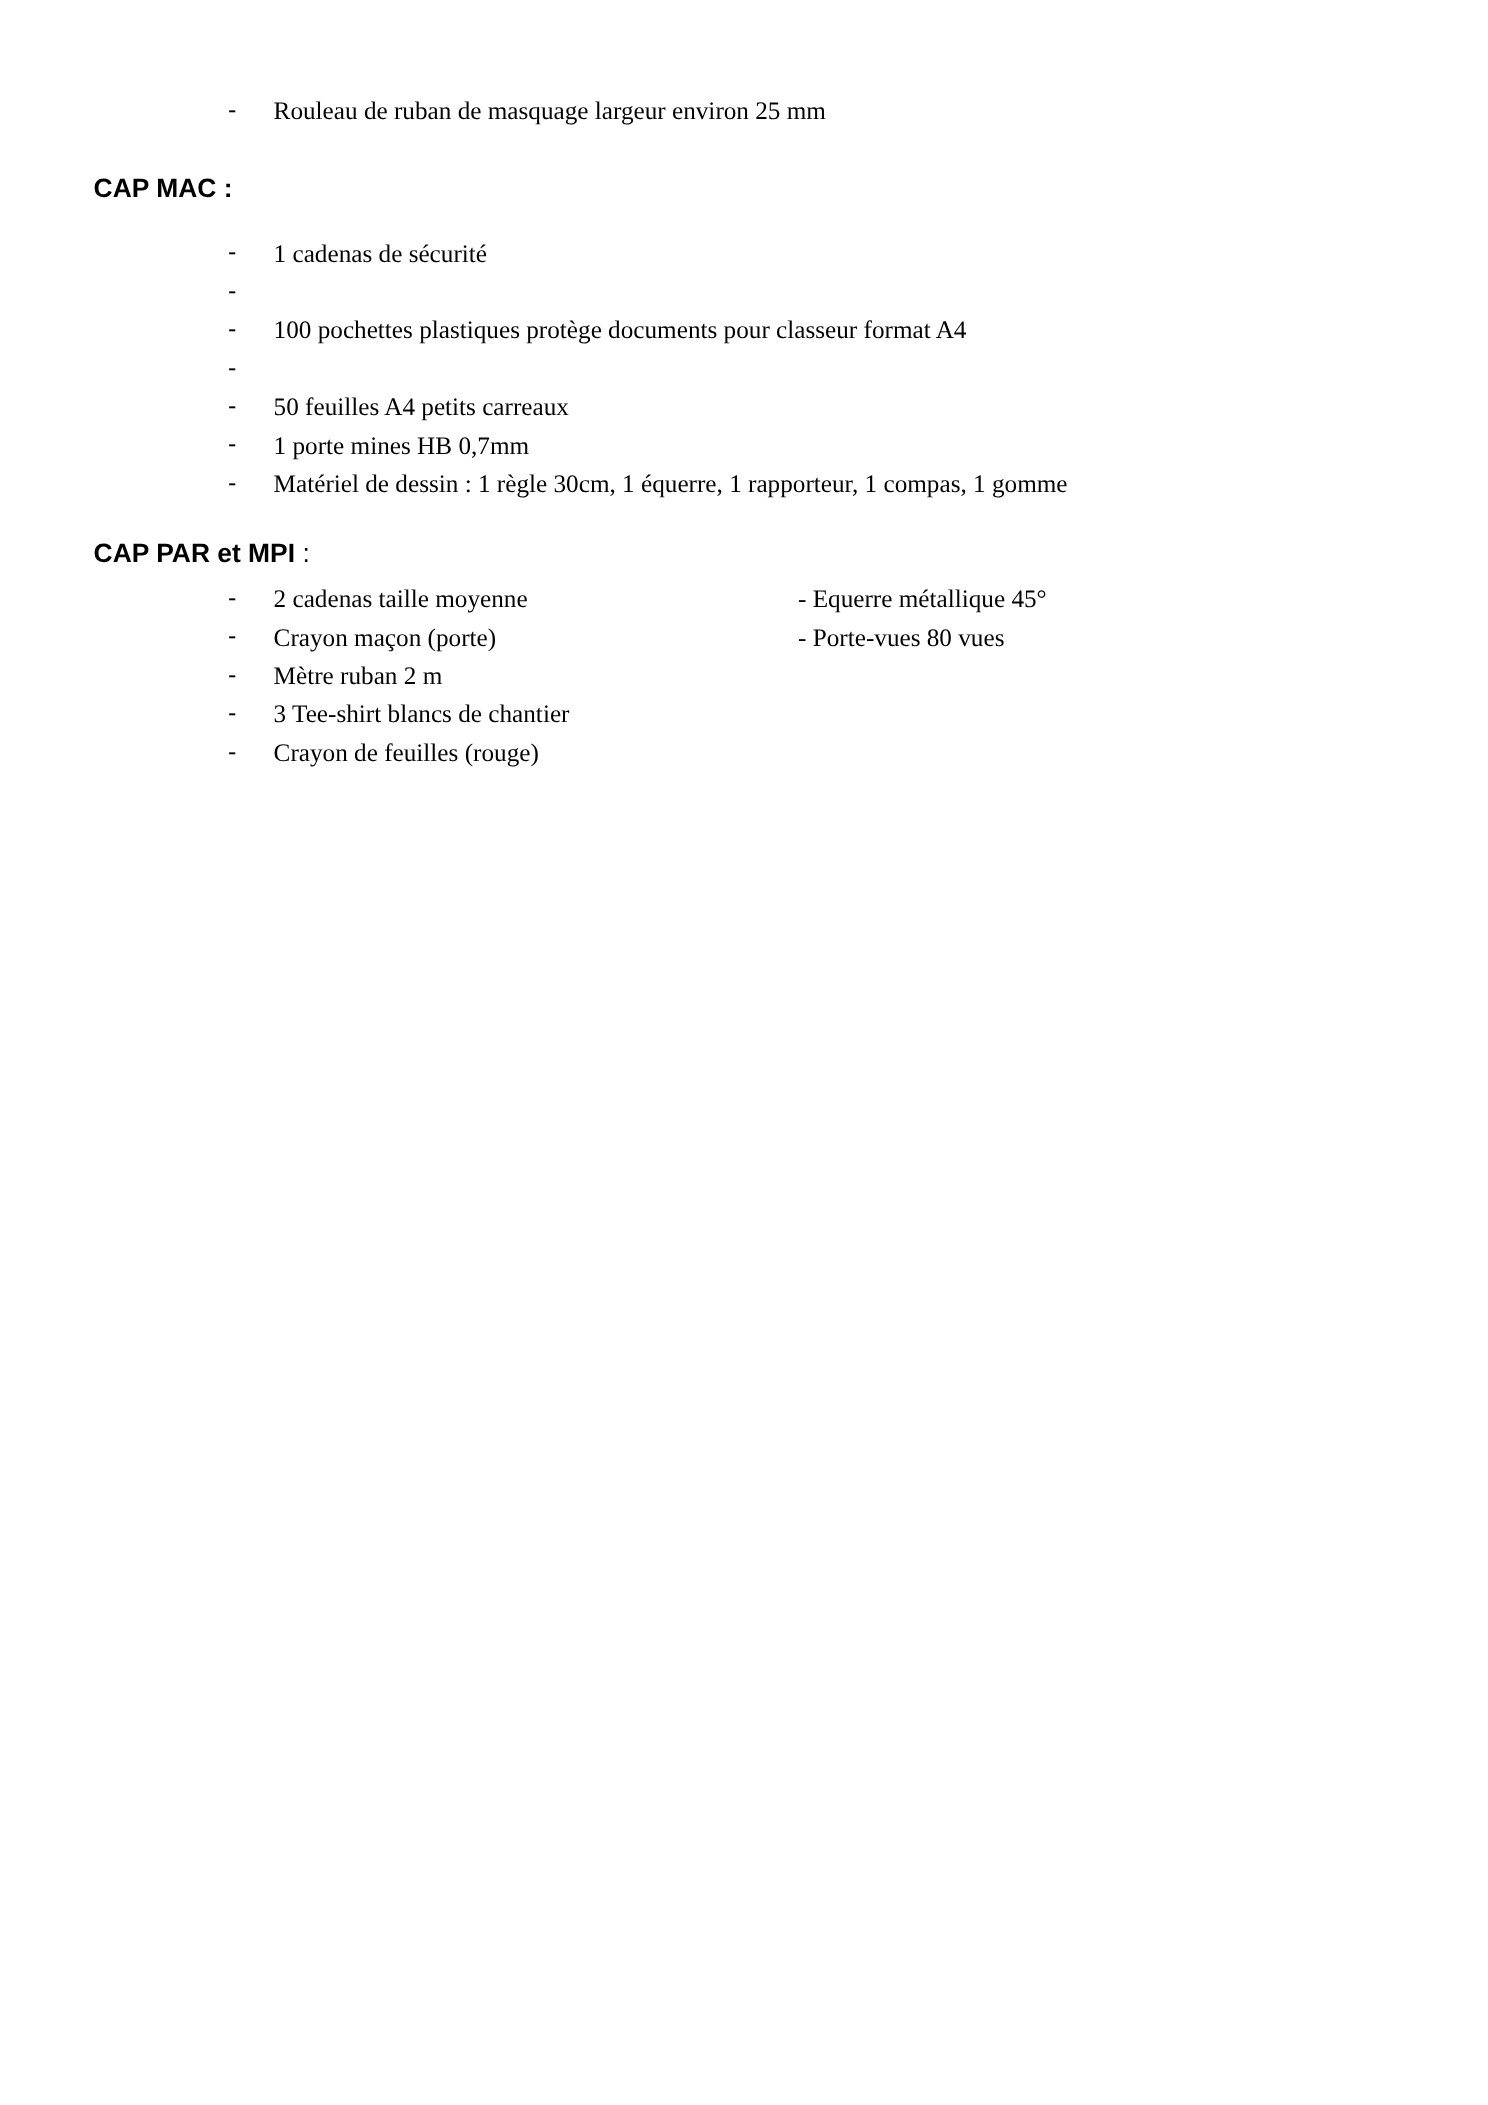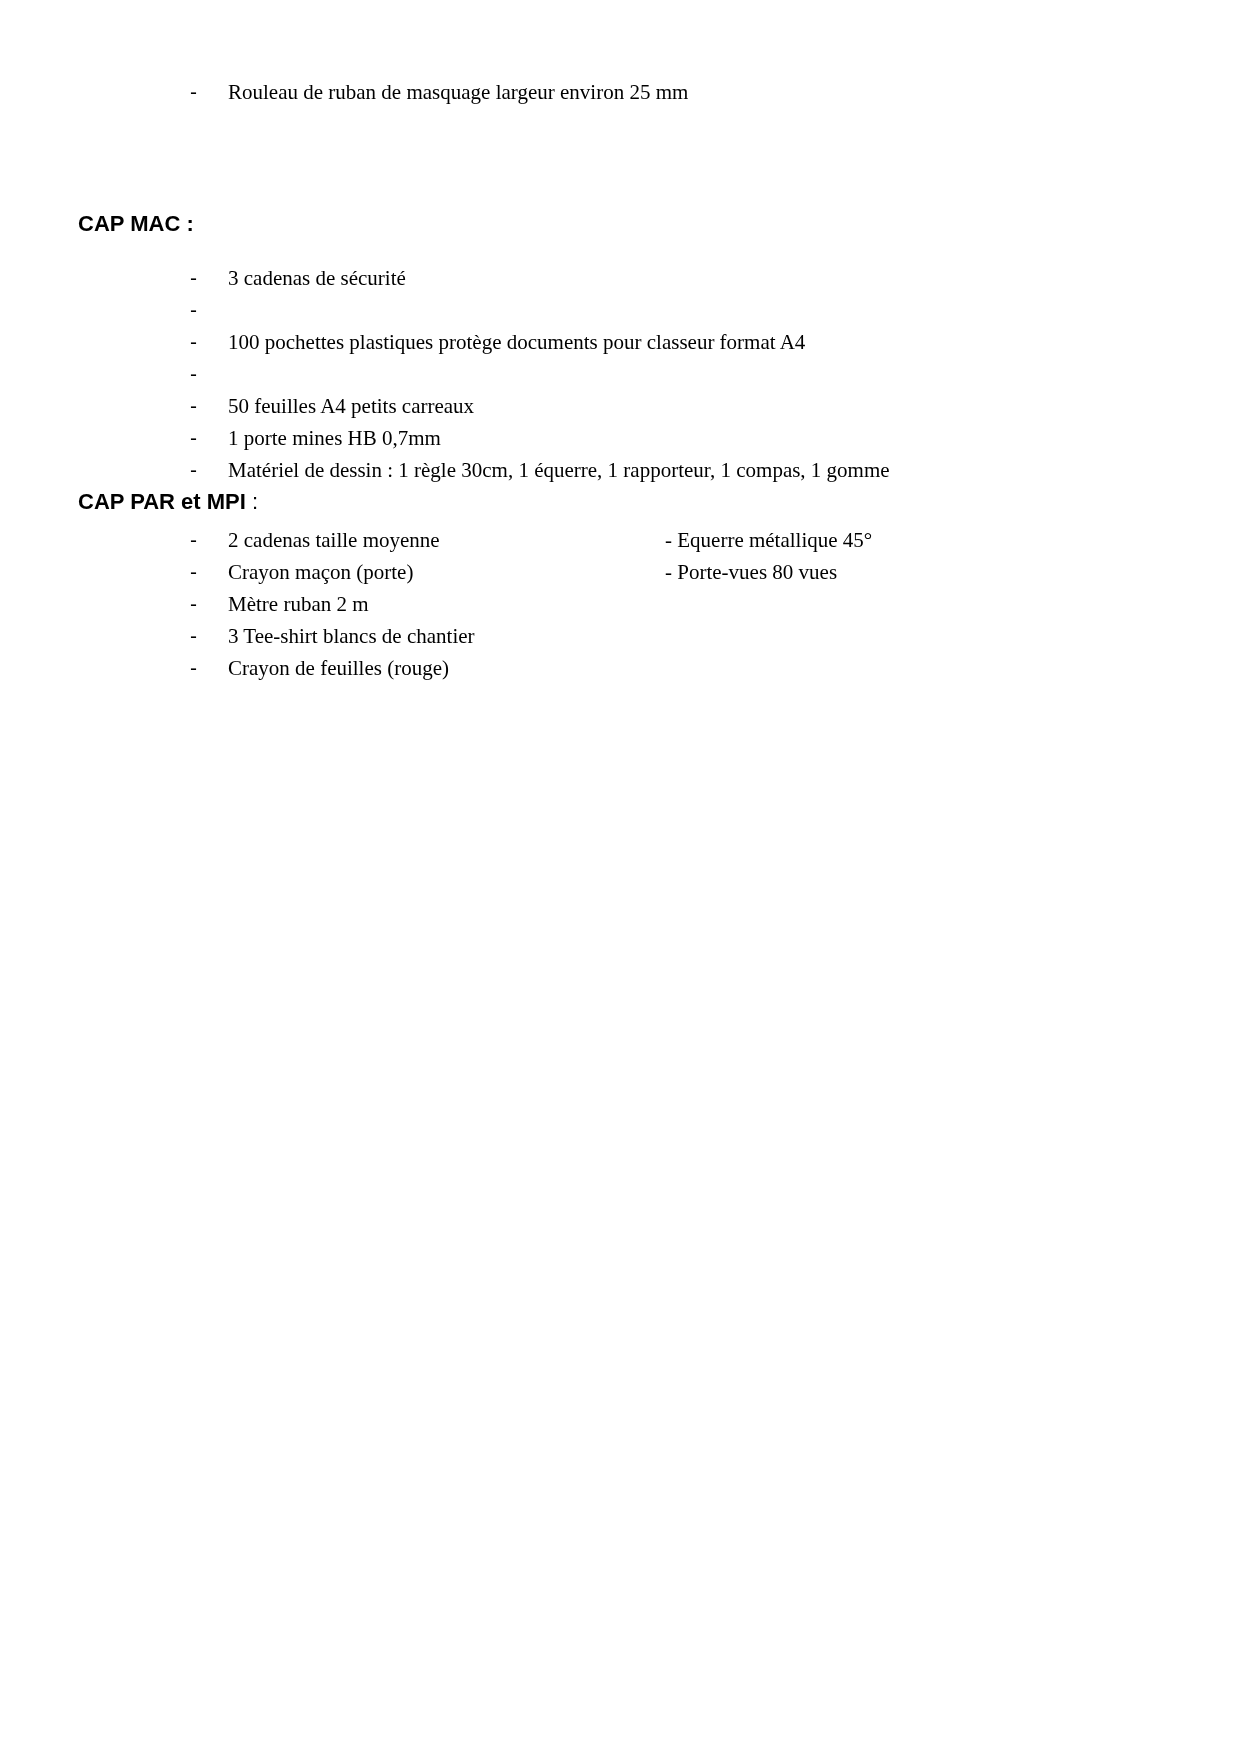--- a/index.html
+++ b/index.html
@@ -40,22 +40,22 @@
     margin: 0;
     padding: 76px 0 0 190px;
   }
   .heading {
     margin: 0 0 0 78px;
     font-size: 22px;
     font-weight: bold;
     line-height: 32px;
     white-space: pre-wrap;
   }
-  .heading-1 { margin-top: 100px; }
-  .heading-2 { }
+  .heading-1 { margin-top: 33px; }
+  .heading-2 { margin-top: 26px; }
   .colon-bold { font-weight: bold; }
   .colon-normal { font-weight: normal; }
   .bullet-list {
     margin: 22px 0 0 190px;
     padding: 0;
   }
   .two-col {
     display: flex;
     margin: 6px 0 0 190px;
   }
@@ -80,21 +80,21 @@
       <span class="dash">-</span>
       <span class="t">Rouleau de ruban de masquage largeur environ 25 mm</span>
     </div>
   </div>
 
   <div class="heading heading-1"><span>CAP MAC</span><span class="colon-bold"> :</span></div>
 
   <div class="bullet-list">
     <div class="row">
       <span class="dash">-</span>
-      <span class="t">3 cadenas de sécurité</span>
+      <span class="t">1 cadenas de sécurité</span>
     </div>
     <div class="row">
       <span class="dash">-</span>
     </div>
     <div class="row">
       <span class="dash">-</span>
       <span class="t">100 pochettes plastiques protège documents pour classeur format A4</span>
     </div>
     <div class="row">
       <span class="dash">-</span>

